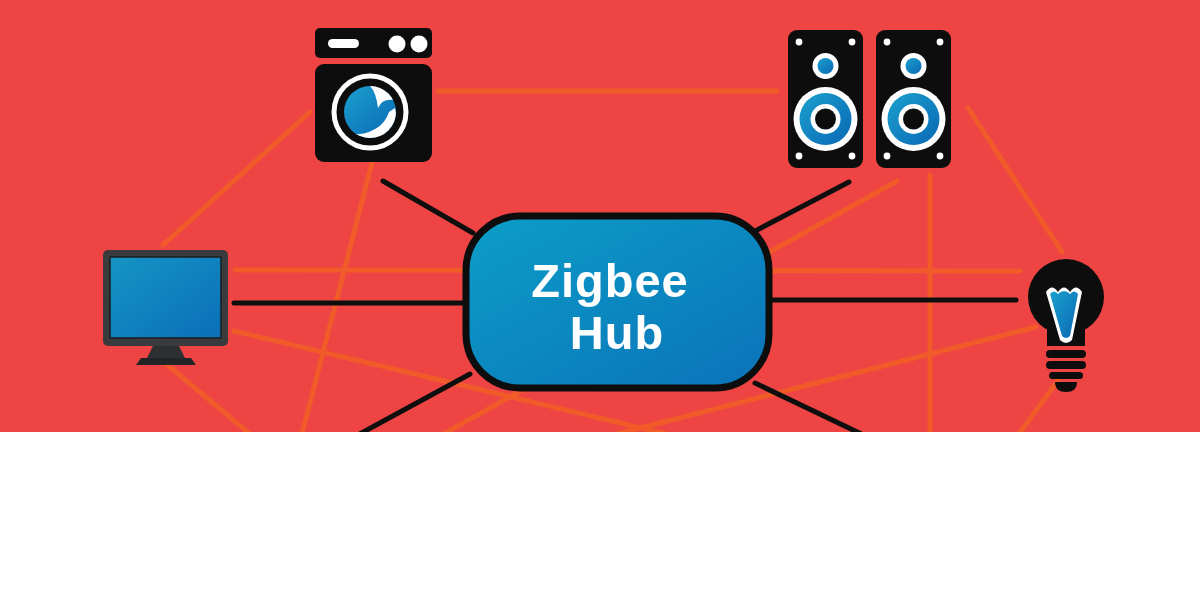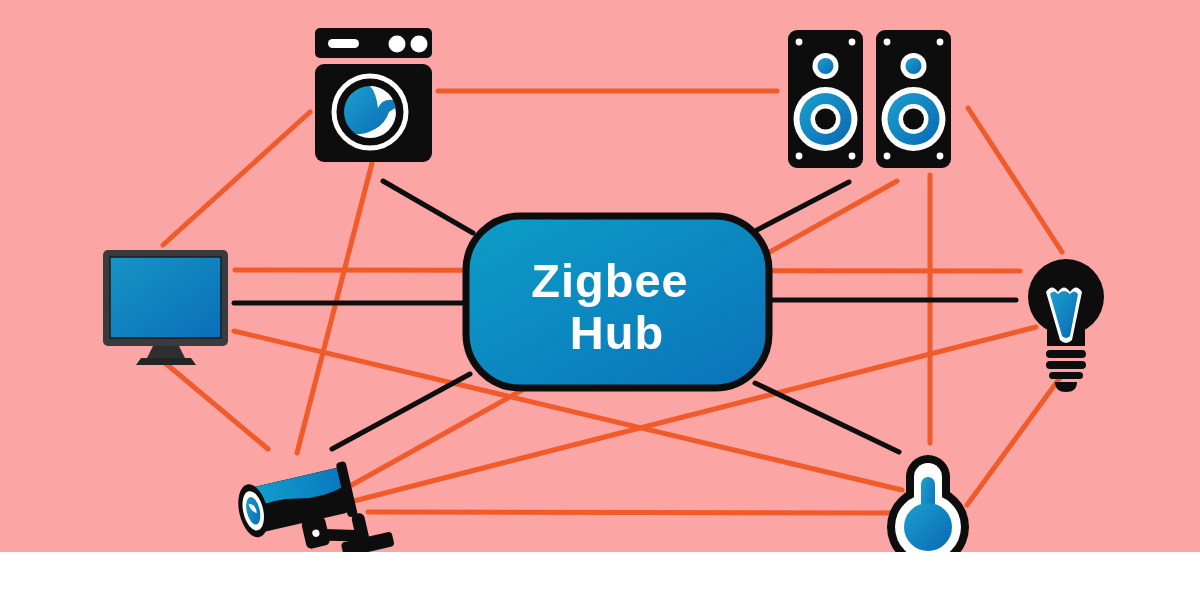--- a/index.html
+++ b/index.html
@@ -1,17 +1,17 @@
 <!DOCTYPE html>
 <html><head>
 <meta charset="utf-8">
 <style>
   html,body{margin:0;padding:0;background:#ffffff;}
   body{font-family:"Liberation Sans", sans-serif;}
-  .stage{position:relative;width:1200px;height:552px;background:#fca5a5;overflow:hidden;}
+  .stage{position:relative;width:1200px;height:432px;background:#ef4444;overflow:hidden;}
   svg{display:block;}
   .hub-label{font-family:"Liberation Sans", sans-serif;font-weight:bold;letter-spacing:1px;}
 </style>
 </head>
 <body>
 
 <div class="stage">
 <svg width="1200" height="600" viewBox="0 0 1200 600" xmlns="http://www.w3.org/2000/svg">
   <defs>
     <linearGradient id="gradHub" x1="0" y1="0" x2="1" y2="1">

